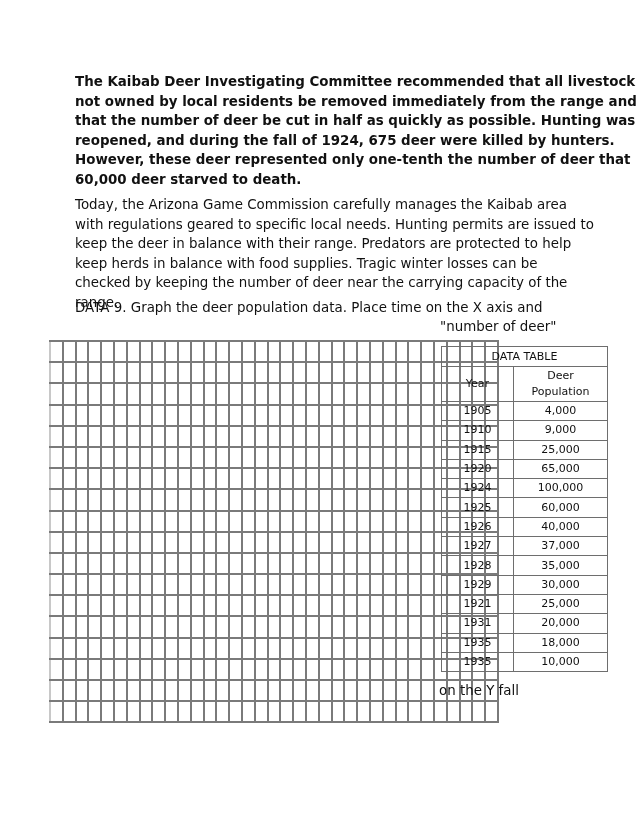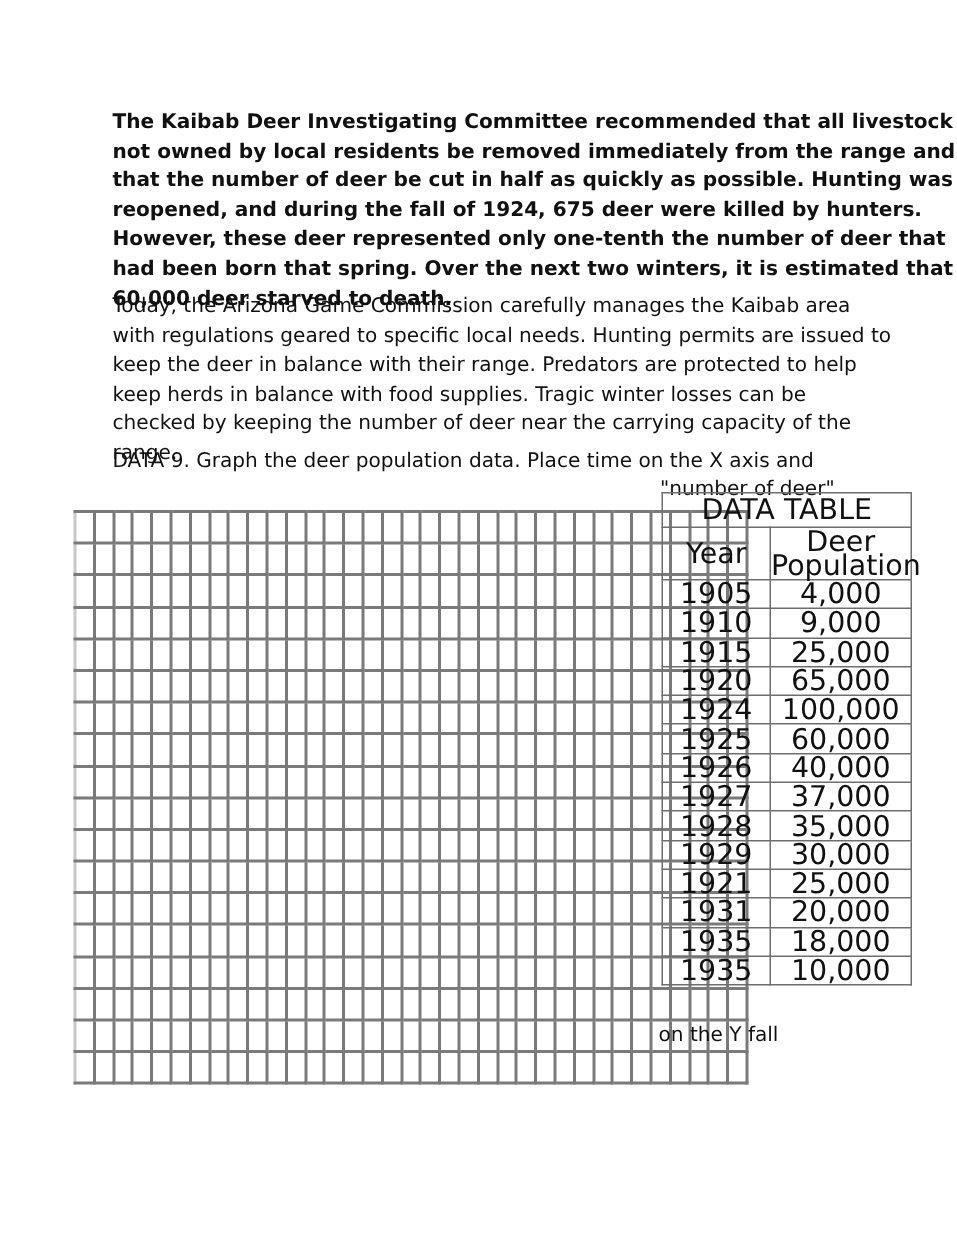--- a/index.html
+++ b/index.html
@@ -48,25 +48,25 @@
     #grid td {
       border: 2px solid #7a7a7a;
       padding: 0;
       width: 10.8px;
       height: 19.2px;
     }
     #grid td:first-child { border-left-color: #c8c8c8; }
     #data-table {
       position: absolute;
       left: 441px;
-      top: 328px;
+      top: 346px;
       width: 166px;
       border-collapse: collapse;
       table-layout: fixed;
-      font-size: 19px;
+      font-size: 11px;
     }
     #data-table td, #data-table th {
       border: 1.5px solid #6e6e6e;
       text-align: center;
       padding: 0;
       font-weight: normal;
       color: #111111;
     }
     #data-table tr.title-row th { height: 19px; }
     #data-table tr.head-row th { height: 34px; line-height: 16px; }
@@ -84,21 +84,20 @@
   </style>
 </head>
 <body>
 
 <div id="p1" class="para">
   <span class="ln">The Kaibab Deer Investigating Committee recommended that all livestock</span>
   <span class="ln">not owned by local residents be removed immediately from the range and</span>
   <span class="ln">that the number of deer be cut in half as quickly as possible. Hunting was</span>
   <span class="ln">reopened, and during the fall of 1924, 675 deer were killed by hunters.</span>
   <span class="ln">However, these deer represented only one-tenth the number of deer that</span>
-  <span class="ln">had been born that spring. Over the next two winters, it is estimated that</span>
   <span class="ln">60,000 deer starved to death.</span>
 </div>
 
 <div id="p2" class="para">
   <span class="ln">Today, the Arizona Game Commission carefully manages the Kaibab area</span>
   <span class="ln">with regulations geared to specific local needs. Hunting permits are issued to</span>
   <span class="ln">keep the deer in balance with their range. Predators are protected to help</span>
   <span class="ln">keep herds in balance with food supplies. Tragic winter losses can be</span>
   <span class="ln">checked by keeping the number of deer near the carrying capacity of the</span>
   <span class="ln">range.</span>

